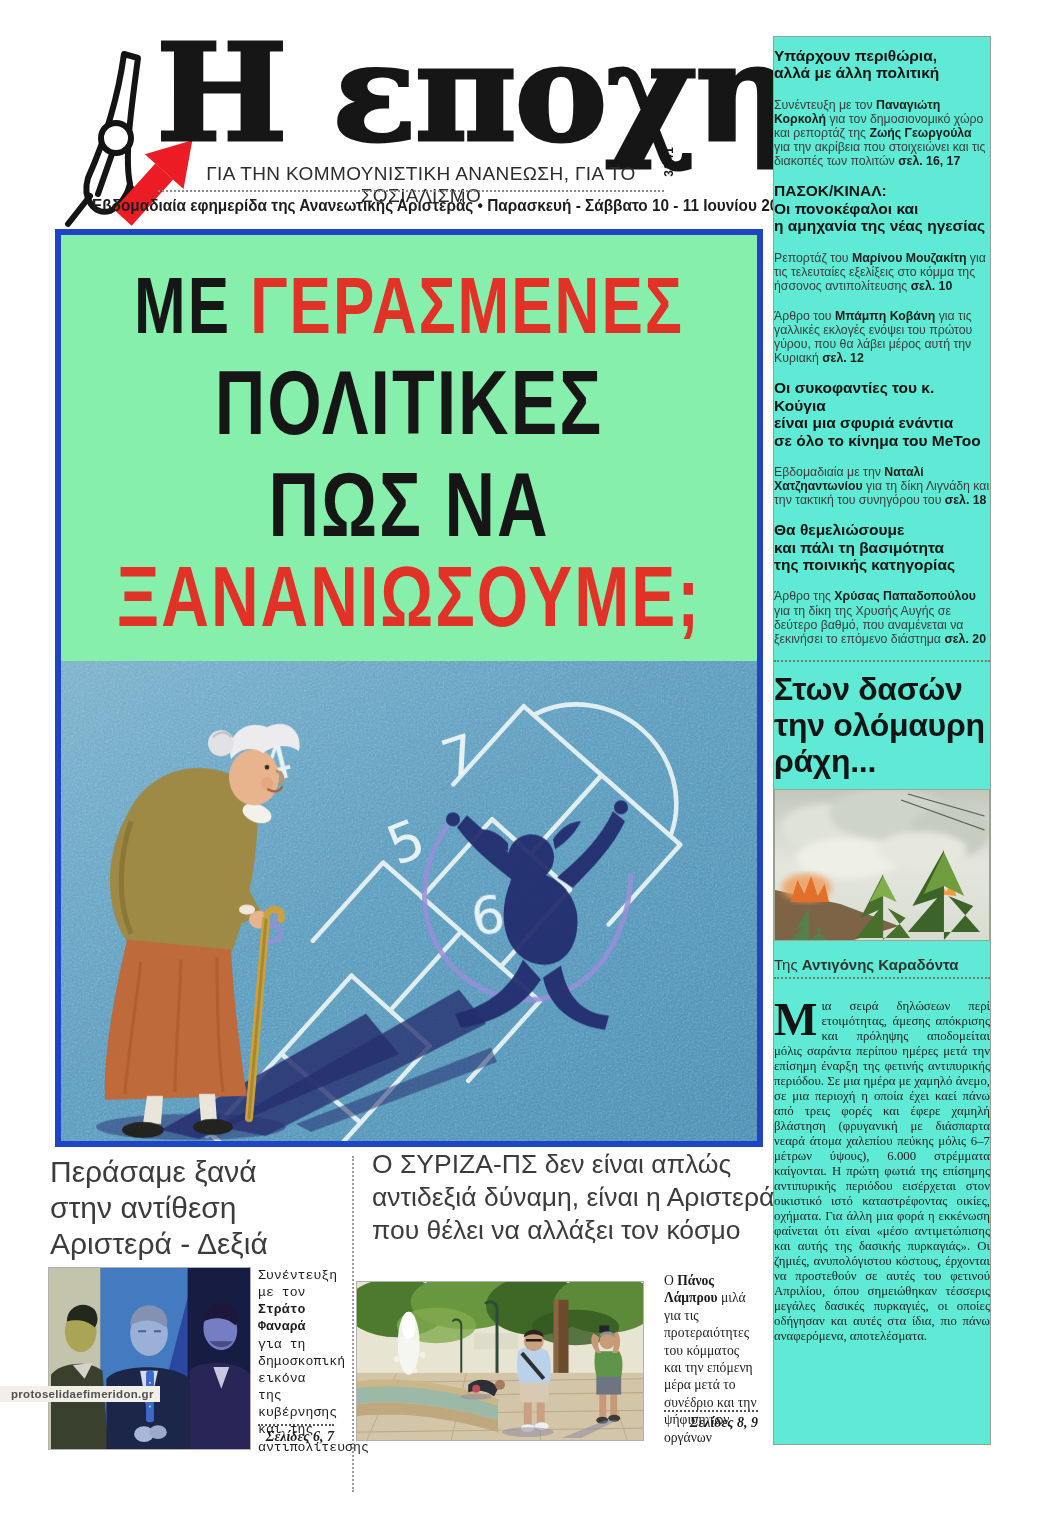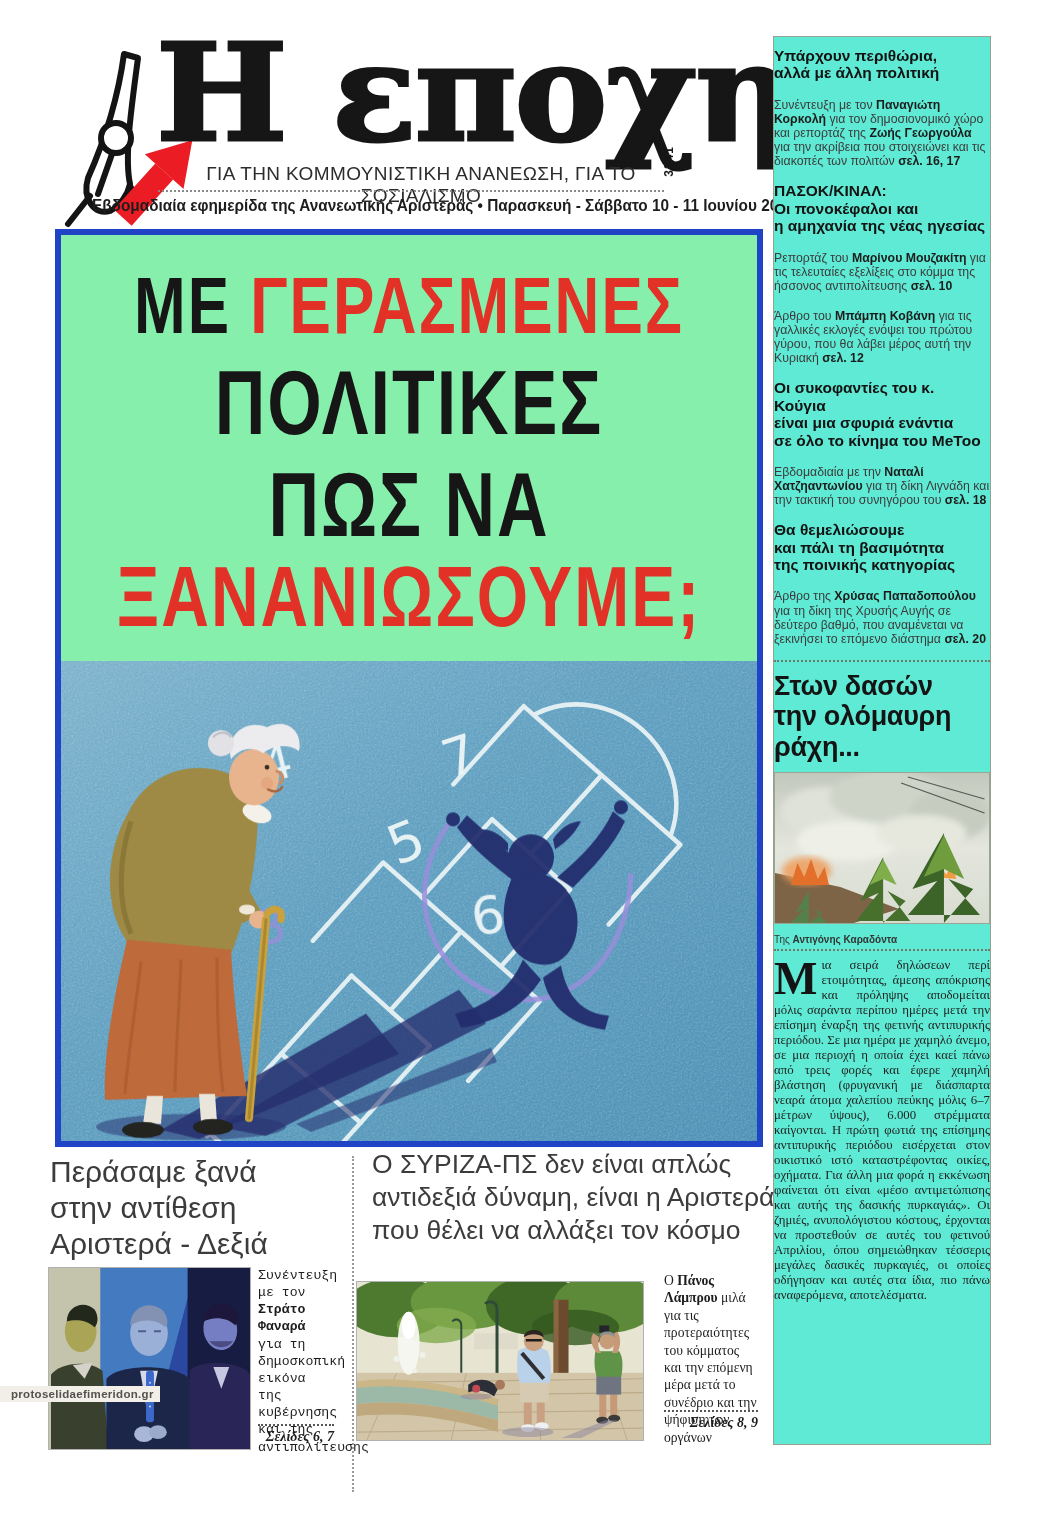--- a/index.html
+++ b/index.html
@@ -30,25 +30,25 @@
   .illustration{position:absolute;left:0;right:0;top:426px;bottom:0;}
   .illustration svg{width:100%;height:100%;display:block;}
 
   
   .greenbox{left:773px;top:36px;width:218px;height:1409px;background:#5eead4;border:1px solid #96a28f;
     box-sizing:border-box;padding:10px 0;overflow:hidden;}
   .gi-title{font-size:15.5px;line-height:1.12;font-weight:bold;color:#121212;white-space:pre-line;margin:0 0 5px 0;}
   .gi-body{font-size:12.3px;line-height:1.15;color:#3c3c3c;margin:16px 0 14px 0;}
   .gi-body b{color:#1c1c1c;}
   .g-divider{border-top:2px dotted #6f7a6d;height:0;margin:4px 0 9px 0;}
-  .feature-title{font-size:27px;line-height:1.13;font-weight:bold;color:#141414;white-space:pre-line;
+  .feature-title{font-size:32px;line-height:1.13;font-weight:bold;color:#141414;white-space:pre-line;
     letter-spacing:-.3px;margin:0 0 10px 0;}
   .feature-photo{width:100%;height:152px;border:1px solid #9aa694;box-sizing:border-box;margin:0 0 7px 0;}
   .feature-photo svg{width:100%;height:100%;display:block;}
-  .feature-byline{font-size:10px;color:#333;padding-bottom:4px;border-bottom:2px dotted #6f7a6d;margin-bottom:7px;}
+  .feature-byline{font-size:15px;color:#333;padding-bottom:4px;border-bottom:2px dotted #6f7a6d;margin-bottom:20px;}
   .feature-body p{font-family:"Liberation Serif",serif;font-size:12.8px;line-height:1.17;color:#1f1f1f;
     text-align:justify;margin:0;}
   .dropcap{float:left;font-family:"Liberation Serif",serif;font-weight:bold;font-size:46px;line-height:.8;
     padding:3px 4px 0 0;color:#141414;}
 
   
   .bl-head{left:50px;top:1154px;width:300px;font-size:30px;line-height:1.2;color:#3c3c3c;white-space:pre-line;}
   .bl-photo{left:48px;top:1267px;width:203px;height:183px;border:1px solid #b1b1b1;box-sizing:border-box;}
   .bl-photo svg,.bc-photo svg{width:100%;height:100%;display:block;}
   .bl-note{left:258px;top:1267px;width:76px;font-family:Liberation Mono, monospace;font-size:13.2px;line-height:1.3;color:#1d1d1d;}

